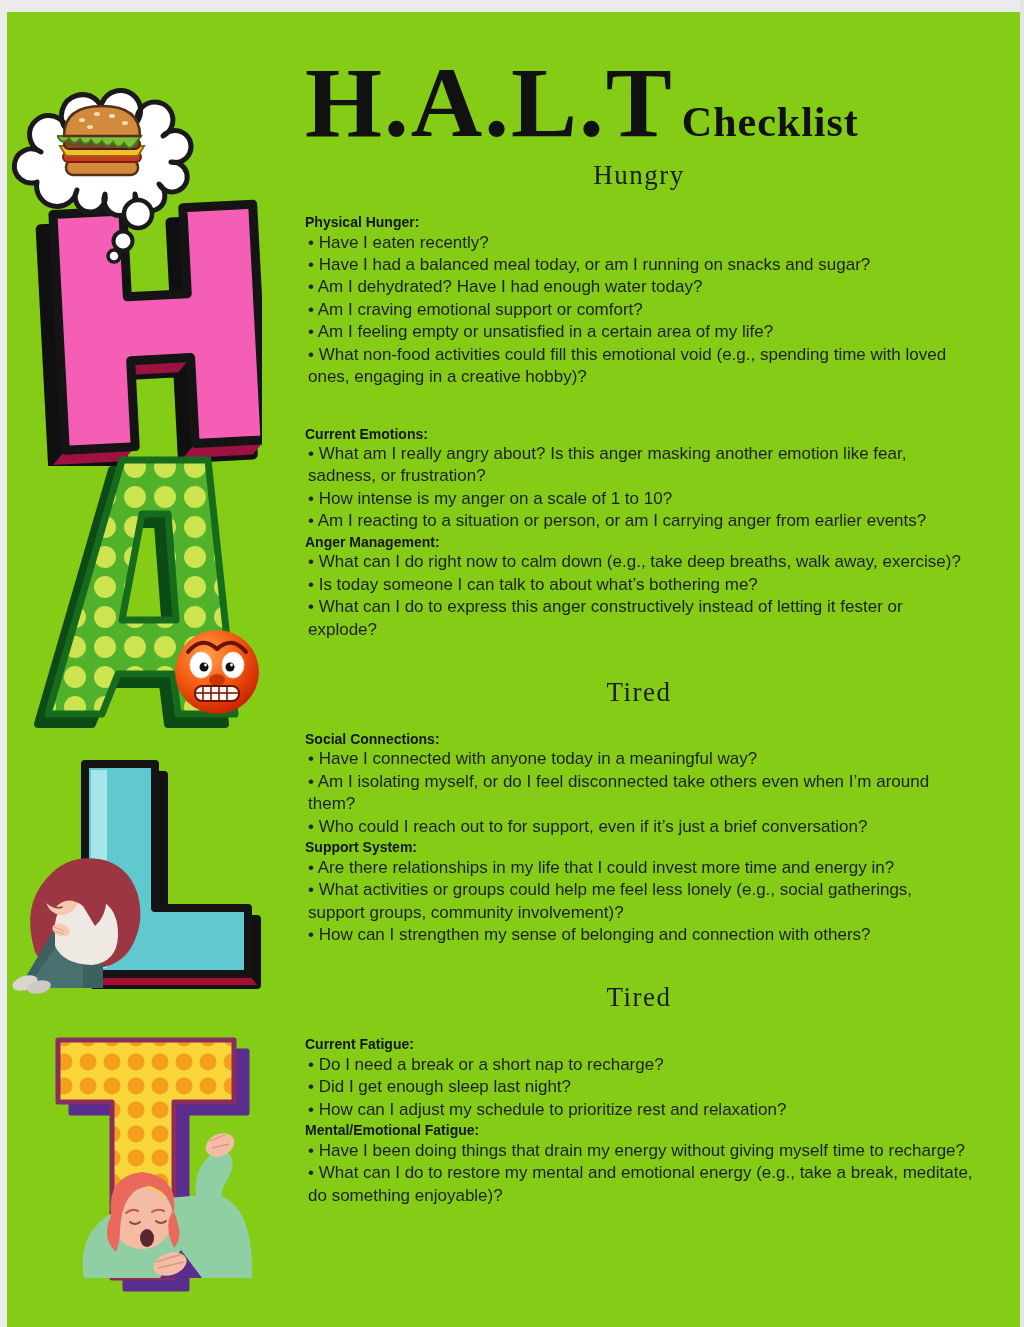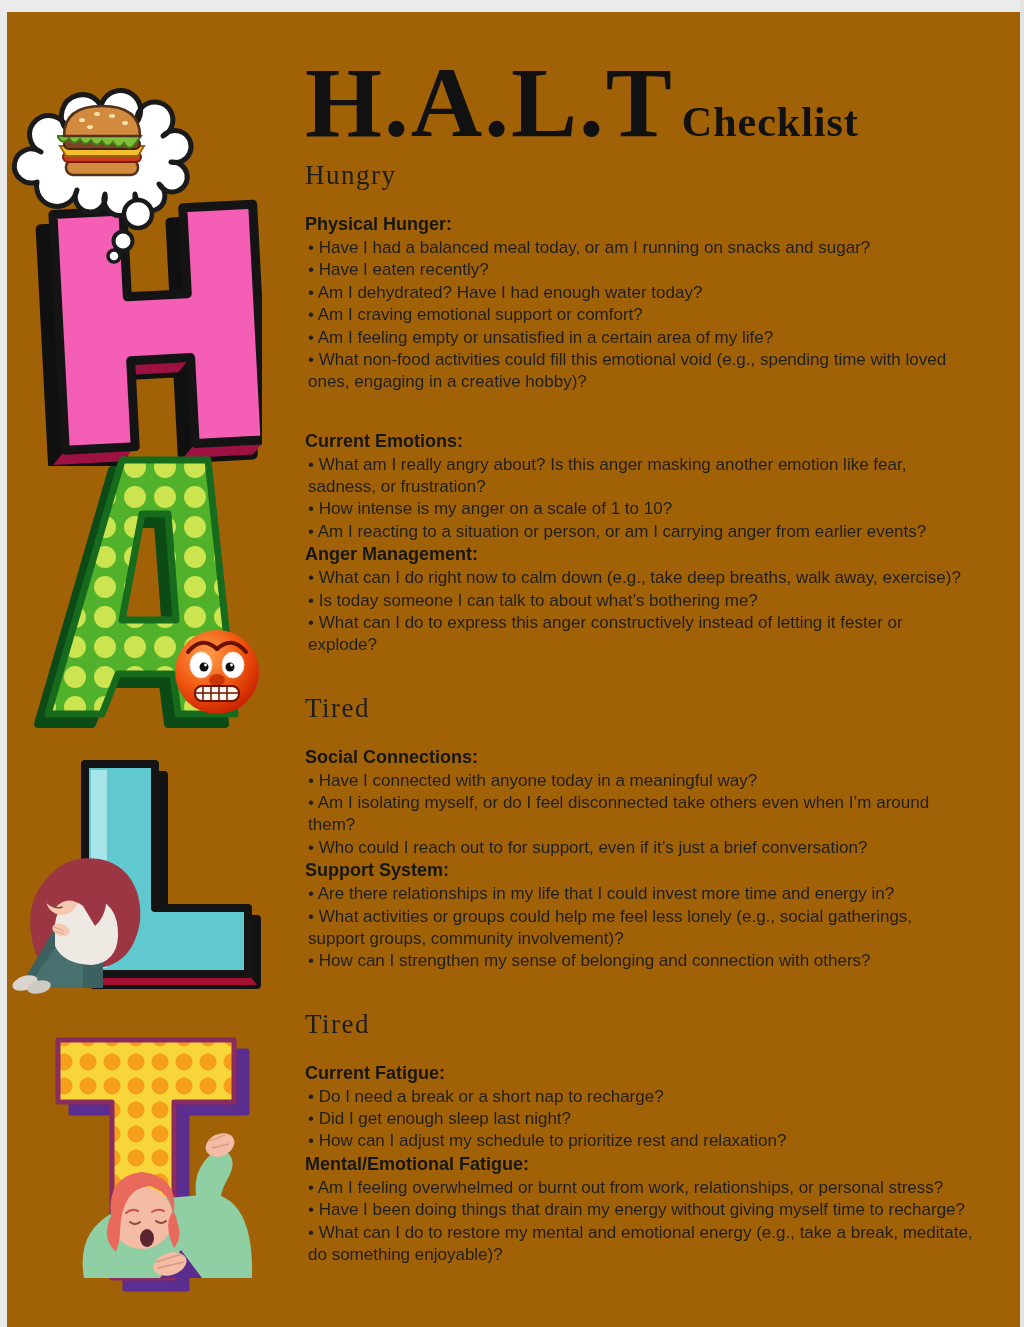--- a/index.html
+++ b/index.html
@@ -1,18 +1,18 @@
 <!DOCTYPE html>
 <html><head>
 <meta charset="utf-8">
 <style>
   html,body { margin:0; padding:0; background:#e9e9e9; }
   .page {
     position:relative; width:1024px; height:1327px; margin:0 auto;
-    background:#a16207; overflow:hidden;
+    background:#84cc16; overflow:hidden;
     font-family:"Liberation Sans", sans-serif; color:#1b1b1b;
   }
   .frame-top   { position:absolute; top:0; left:0; right:0; height:12px; background:#ebebeb; }
   .frame-left  { position:absolute; top:0; left:0; bottom:0; width:7px;  background:#ebebeb; }
   .frame-right { position:absolute; top:0; right:0; bottom:0; width:4px; background:#e3e3e3; }
 
   .content { position:absolute; left:305px; top:0; width:668px; }
 
   .title-row { margin:56px 0 0 0; line-height:0.95; white-space:nowrap; }
   .title-main {
@@ -23,22 +23,23 @@
     font-family:"Liberation Serif", serif; font-weight:bold;
     font-size:42px; letter-spacing:1px; margin-left:8px; color:#111;
   }
 
   .section { margin-top:36px; }
   .section:first-of-type { margin-top:10px; }
   .section-heading {
     font-family:"Liberation Serif", serif; font-weight:normal;
     font-size:27px; letter-spacing:1.5px; color:#1d1d1d;
     margin:0 0 22px 0;
-  }
-  .group-label { font-weight:bold; font-size:18px; line-height:1.32; color:#161616; }
+    text-align:center;
+  }
+  .group-label { font-weight:bold; font-size:14px; line-height:1.32; color:#161616; }
   .bullet      { font-size:17px; line-height:1.32; padding-left:3px; color:#1f1f1f; }
 
   .ill { position:absolute; }
   .ill svg { display:block; }
 </style>
 </head>
 <body>
 
 <div class="page">
   <div class="frame-top"></div>
@@ -170,22 +171,22 @@
   <div class="content">
 
     <div class="title-row">
       <span class="title-main">H.A.L.T</span><span class="title-suffix">Checklist</span>
     </div>
 
     <section class="section">
       <h2 class="section-heading">Hungry</h2>
       <div class="group">
         <div class="group-label">Physical Hunger:</div>
+        <div class="bullet">• Have I eaten recently?</div>
         <div class="bullet">• Have I had a balanced meal today, or am I running on snacks and sugar?</div>
-        <div class="bullet">• Have I eaten recently?</div>
         <div class="bullet">• Am I dehydrated? Have I had enough water today?</div>
       </div>
       <div class="group">
         <div class="bullet">• Am I craving emotional support or comfort?</div>
         <div class="bullet">• Am I feeling empty or unsatisfied in a certain area of my life?</div>
         <div class="bullet">• What non-food activities could fill this emotional void (e.g., spending time with loved ones, engaging in a creative hobby)?</div>
       </div>
     </section>
 
     <section class="section">
@@ -222,20 +223,19 @@
     <section class="section">
       <h2 class="section-heading">Tired</h2>
       <div class="group">
         <div class="group-label">Current Fatigue:</div>
         <div class="bullet">• Do I need a break or a short nap to recharge?</div>
         <div class="bullet">• Did I get enough sleep last night?</div>
         <div class="bullet">• How can I adjust my schedule to prioritize rest and relaxation?</div>
       </div>
       <div class="group">
         <div class="group-label">Mental/Emotional Fatigue:</div>
-        <div class="bullet">• Am I feeling overwhelmed or burnt out from work, relationships, or personal stress?</div>
         <div class="bullet">• Have I been doing things that drain my energy without giving myself time to recharge?</div>
         <div class="bullet">• What can I do to restore my mental and emotional energy (e.g., take a break, meditate, do something enjoyable)?</div>
       </div>
     </section>
 
   </div>
 </div>
 
 </body></html>

